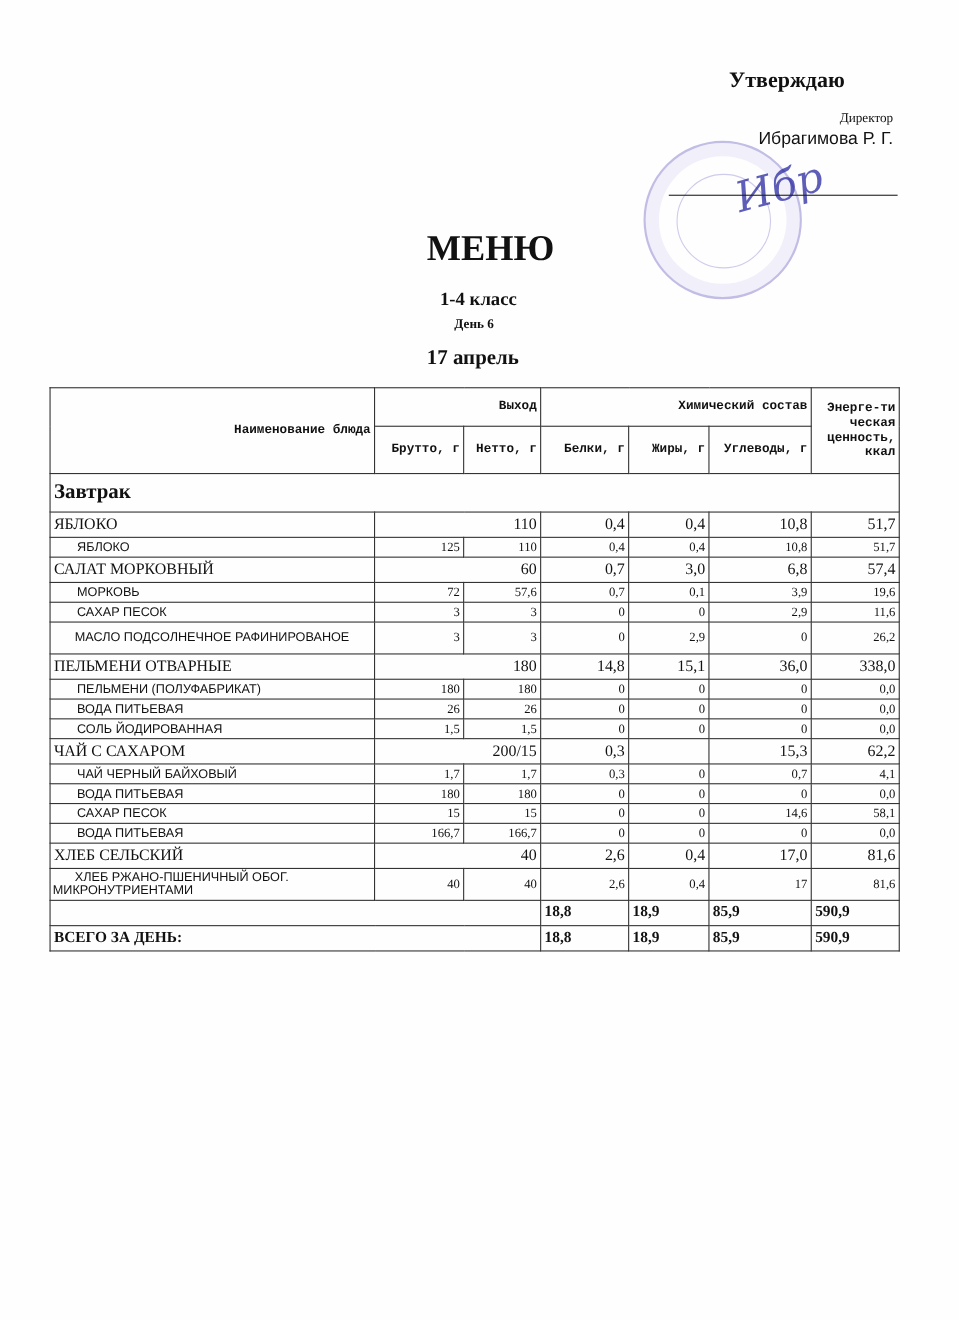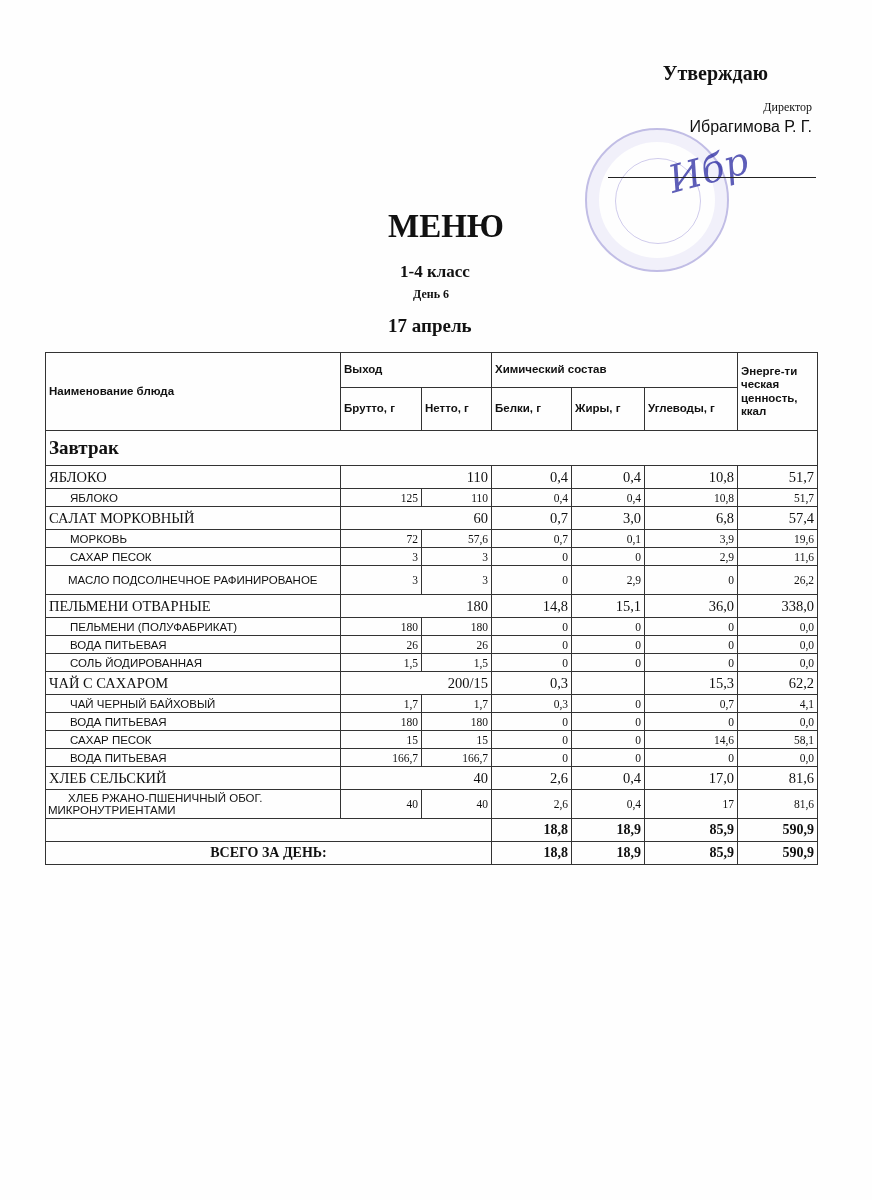--- a/index.html
+++ b/index.html
@@ -11,32 +11,32 @@
   .stamp { position:absolute; left:585px; top:128px; width:140px; height:140px; border-radius:50%; border:2px solid rgba(120,110,200,0.45); box-shadow: inset 0 0 0 12px rgba(150,140,220,0.12); }
   .stamp-inner { position:absolute; left:28px; top:28px; width:84px; height:84px; border-radius:50%; border:1.5px solid rgba(120,110,200,0.35); }
   .signature { position:absolute; left:668px; top:148px; font-family:"DejaVu Serif", serif; font-style:italic; font-size:38px; color:rgba(40,40,160,0.75); transform:rotate(-15deg); }
   .title { position:absolute; top:208px; left:0; width:872px; text-align:center; font-size:33px; font-weight:bold; padding-left:13px; }
   .title span { position:relative; left:-3px; }
   .grade { position:absolute; top:262px; left:400px; font-size:17px; font-weight:bold; }
   .day { position:absolute; top:287px; left:413px; font-size:12px; font-weight:bold; }
   .date { position:absolute; top:315px; left:388px; font-size:19px; font-weight:bold; }
   table.menu { position:absolute; left:45px; top:352px; border-collapse:collapse; table-layout:fixed; width:772px; }
   table.menu td, table.menu th { border:1.2px solid #333; padding:0 3px; overflow:hidden; white-space:nowrap; }
-  table.menu th { font-weight:bold; font-size:11.5px; text-align:left; font-family:Liberation Sans, sans-serif; white-space:normal; line-height:1.15; }
+  table.menu th { font-weight:bold; font-size:11.5px; text-align:right; font-family:Liberation Mono, monospace; white-space:normal; line-height:1.15; }
   .meal-row td { font-size:19px; font-weight:bold; text-align:left; height:34px; }
   .dish td { font-size:14.5px; height:22px; }
   .dish td.num { text-align:right; font-family:"Liberation Serif", serif; }
   .ing td { font-size:11.5px; height:17px; font-family:"Liberation Sans", sans-serif; }
   .ing td.num { text-align:right; font-family:"Liberation Serif", serif; }
   .ing td.name { padding-left:24px; }
   .ing.tall td { height:28px; white-space:normal; line-height:1.05; }
   .ing.tall td.name { text-indent:20px; padding-left:2px; }
   .total td { font-size:14px; font-weight:bold; height:22px; }
-  .total td.num { text-align:right; }
-  .total td.label { text-align:center; }
+  .total td.num { }
+  .total td.label { text-align:left; }
 </style>
 </head>
 <body>
 
 <div>
   <div class="approve">Утверждаю</div>
   <div class="director">Директор</div>
   <div class="director-name">Ибрагимова Р. Г.</div>
   <div class="stamp">
       <div class="stamp-inner"></div>

